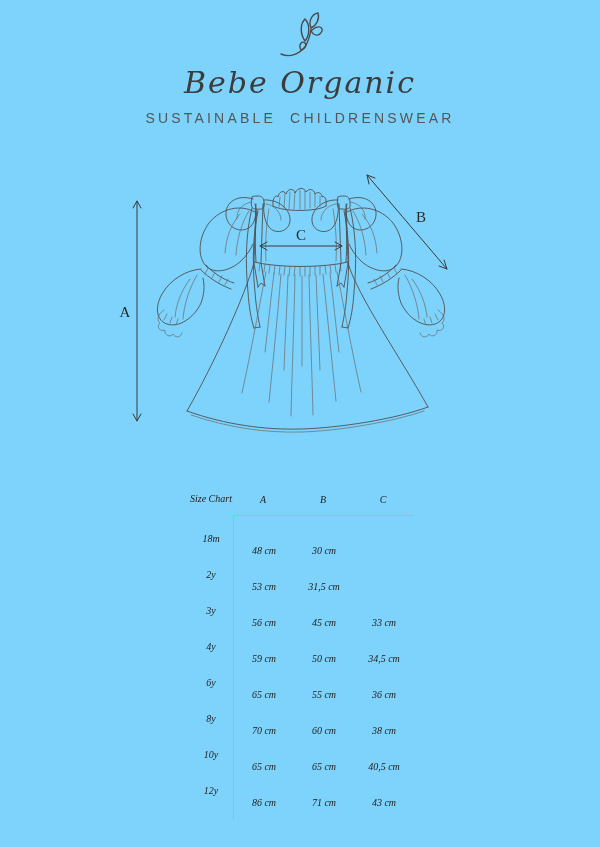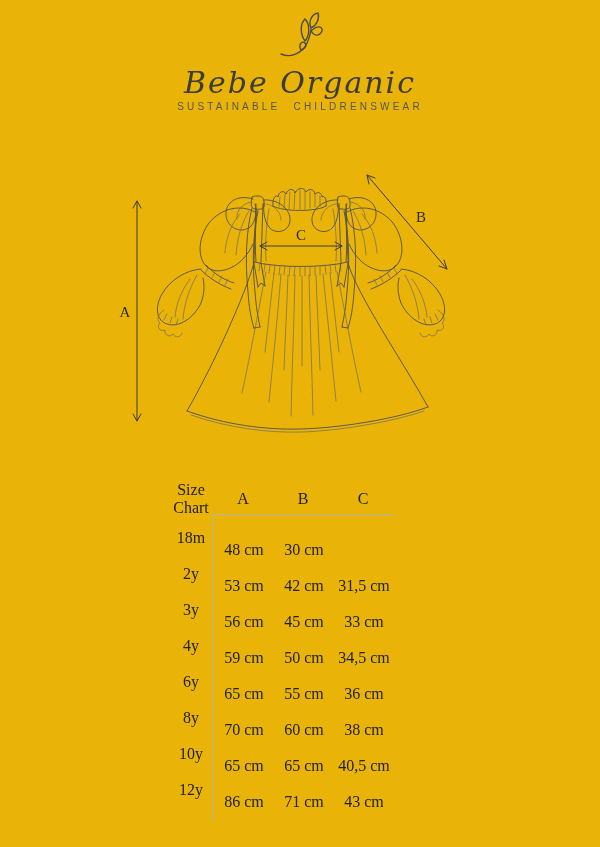--- a/index.html
+++ b/index.html
@@ -1,42 +1,42 @@
 <!DOCTYPE html>
 <html><head>
 <meta charset="utf-8">
 <style>
   html, body { margin:0; padding:0; background:#ffffff; }
   .page {
     position:relative; width:600px; height:847px; margin:0 auto;
-    background:#eab308; overflow:hidden;
+    background:#7dd3fc; overflow:hidden;
     font-family:"Liberation Serif", serif; color:#2b2b2b;
   }
 
   
   .brand { position:absolute; top:0; left:0; width:100%; text-align:center; }
   .leaf { margin-top:11px; width:46px; height:48px; display:inline-block; }
   .brand-name {
     margin-top:2px; font-family:"DejaVu Serif", serif; font-style:italic;
     font-size:30px; letter-spacing:2px; color:#3c3c3c; line-height:1.2;
   }
   .brand-tagline {
-    font-family:"Liberation Sans", sans-serif;
-    font-size:10px; letter-spacing:3.2px; word-spacing:7px; color:#565656;
+    margin-top:9px; font-family:"Liberation Sans", sans-serif;
+    font-size:14px; letter-spacing:3.2px; word-spacing:7px; color:#565656;
   }
 
   
   .diagram { position:absolute; left:0; top:0; width:600px; height:847px; }
   .sketch  { stroke:#4f4f4f; stroke-width:0.9; fill:none; stroke-linecap:round; stroke-linejoin:round; }
   .sketch-fine { stroke:#6a6a6a; stroke-width:0.7; fill:none; stroke-linecap:round; }
   .dim     { stroke:#3a3a3a; stroke-width:1; fill:none; stroke-linecap:round; stroke-linejoin:round; }
   .dim-label { font-family:"Liberation Serif", serif; font-size:15px; fill:#2b2b2b; }
 
   
-  .sizechart { position:absolute; left:169px; top:483px; font-size:16px; color:#222; }
+  .sizechart { position:absolute; left:189px; top:483px; font-size:10px; color:#222;font-style:italic; }
   .sc-header { display:flex; align-items:center; height:32px; }
   .sc-title  { width:44px; text-align:center; line-height:1.12; }
   .sc-col    { width:60px; text-align:center; }
   .sc-body   { display:flex; }
   .sc-sizes  { width:44px; padding-top:5px; }
   .sc-sizes > div { height:36px; display:flex; align-items:center; justify-content:center; }
   .sc-data   { border-left:1px solid #b3b3b3; border-top:1px solid #b3b3b3; padding-top:16px; }
   .sc-row    { display:flex; height:36px; }
   .sc-row > div { width:60px; display:flex; align-items:center; justify-content:center; }
 </style>
@@ -182,21 +182,20 @@
         <div>10y</div>
         <div>12y</div>
       </div>
       <div class="sc-data">
         <div class="sc-row">
           <div>48 cm</div>
           <div>30 cm</div>
         </div>
         <div class="sc-row">
           <div>53 cm</div>
-          <div>42 cm</div>
           <div>31,5 cm</div>
         </div>
         <div class="sc-row">
           <div>56 cm</div>
           <div>45 cm</div>
           <div>33 cm</div>
         </div>
         <div class="sc-row">
           <div>59 cm</div>
           <div>50 cm</div>

